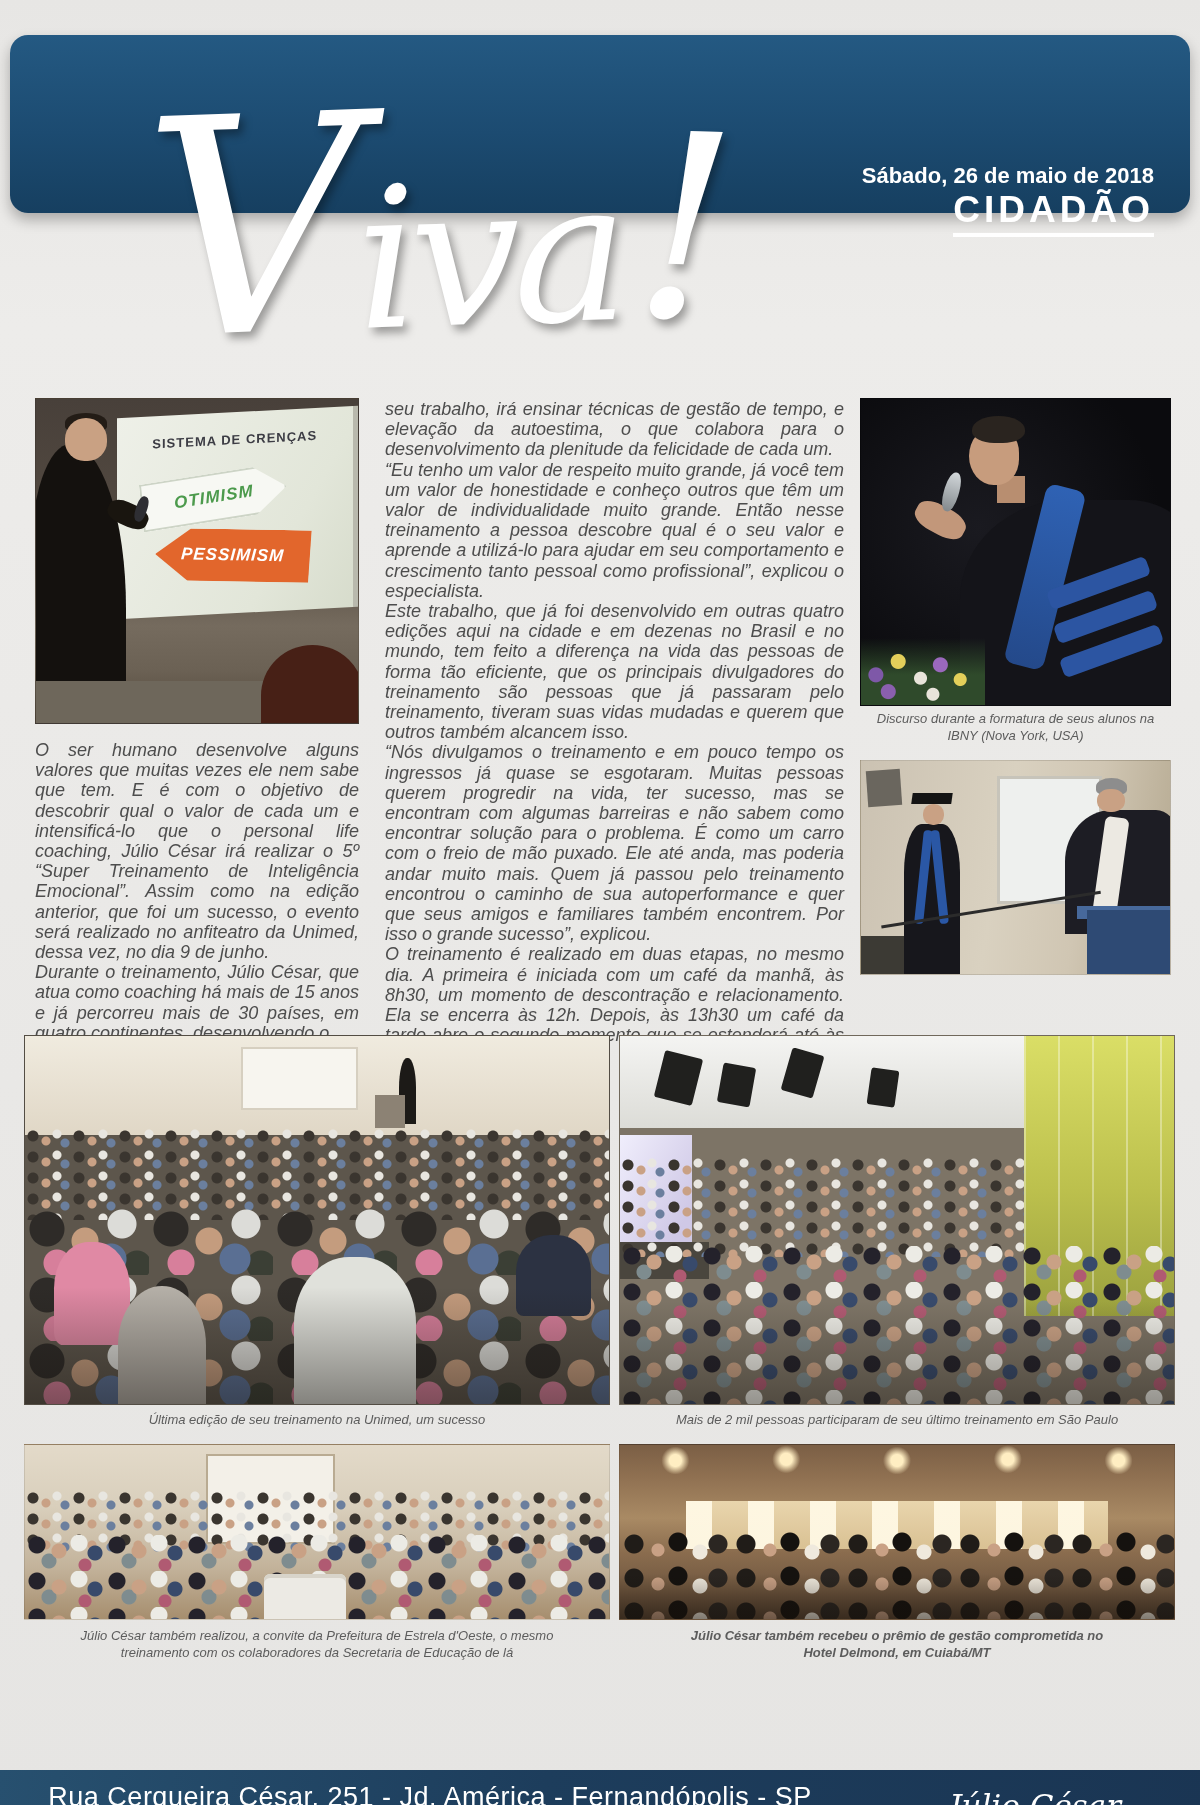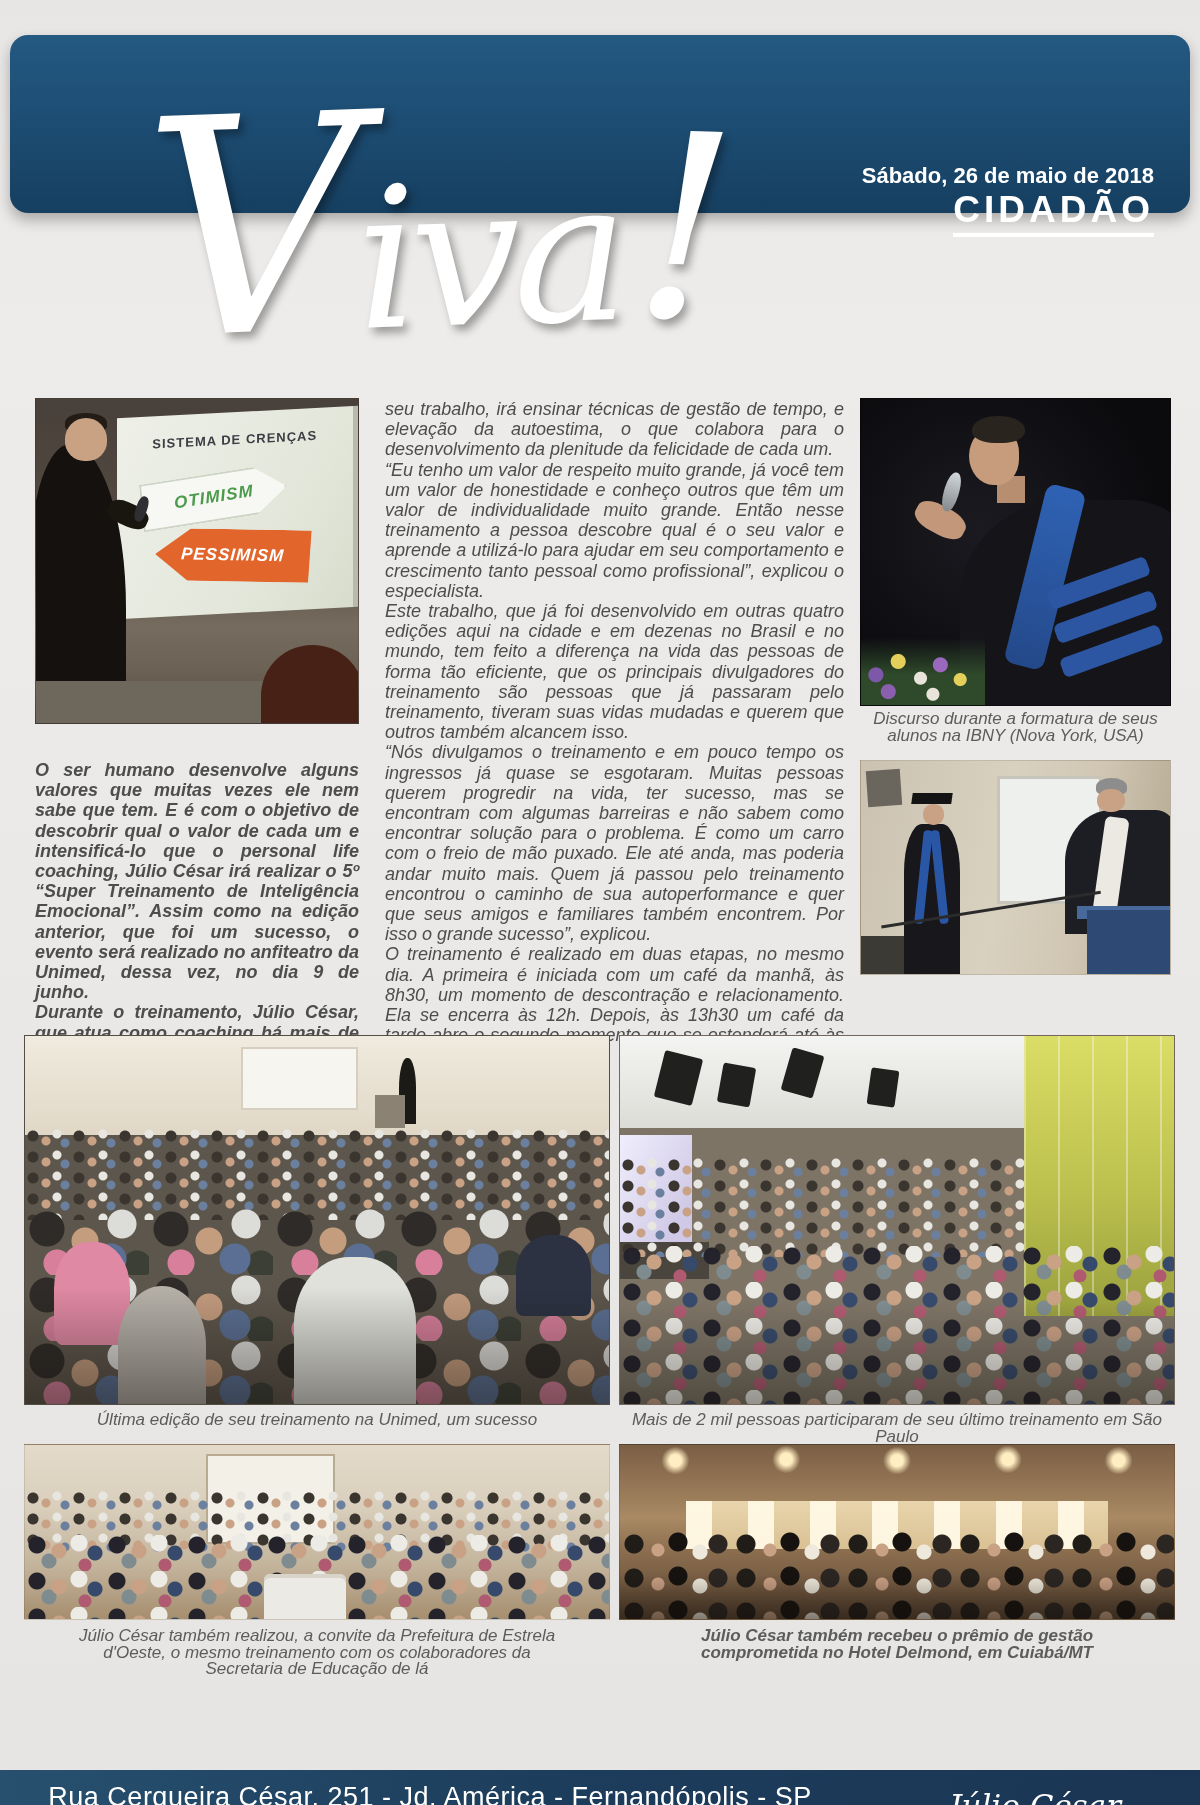--- a/index.html
+++ b/index.html
@@ -26,27 +26,27 @@
 
   
   .headline{position:absolute;left:46px;top:312px;width:1140px;font-size:54px;letter-spacing:-0.5px;
       color:#6a6a6a;font-weight:400;white-space:nowrap;}
   .headline .navy{color:#1c3e63;}
 
   
   .col{position:absolute;font-style:italic;color:#4d4d4d;font-size:18px;line-height:20.2px;
       text-align:justify;}
   .col p{margin:0;}
-  .left-col{left:35px;top:760px;width:324px;font-weight:bold;}
+  .left-col{left:35px;top:740px;width:324px;}
   .mid-col{left:385px;top:399px;width:459px;}
 
   
   .photo{position:absolute;overflow:hidden;border:1px solid rgba(0,0,0,.10);}
   .abs{position:absolute;}
-  .caption{position:absolute;font-style:italic;color:#5c5c5c;font-size:17px;line-height:16.5px;
+  .caption{position:absolute;font-style:italic;color:#5c5c5c;font-size:13px;line-height:16.5px;
       text-align:center;}
 
   
   .ph-lecture{left:35px;top:398px;width:324px;height:326px;
       background:linear-gradient(180deg,#48403a 0%,#574d43 50%,#756b5e 70%,#6b6154 84%,#514639 100%);}
   .lp-screen{left:25%;top:4%;width:75%;height:62%;transform:skewY(-3deg);
       background:linear-gradient(120deg,#eef0e8 0%,#e2e6d9 70%,#d7dccc 100%);
       border-right:6px solid #b9b9ad;}
   .lp-title{position:absolute;left:0;top:10%;width:100%;text-align:center;font-size:13px;
       font-weight:bold;color:#3c3c44;letter-spacing:1px;}

